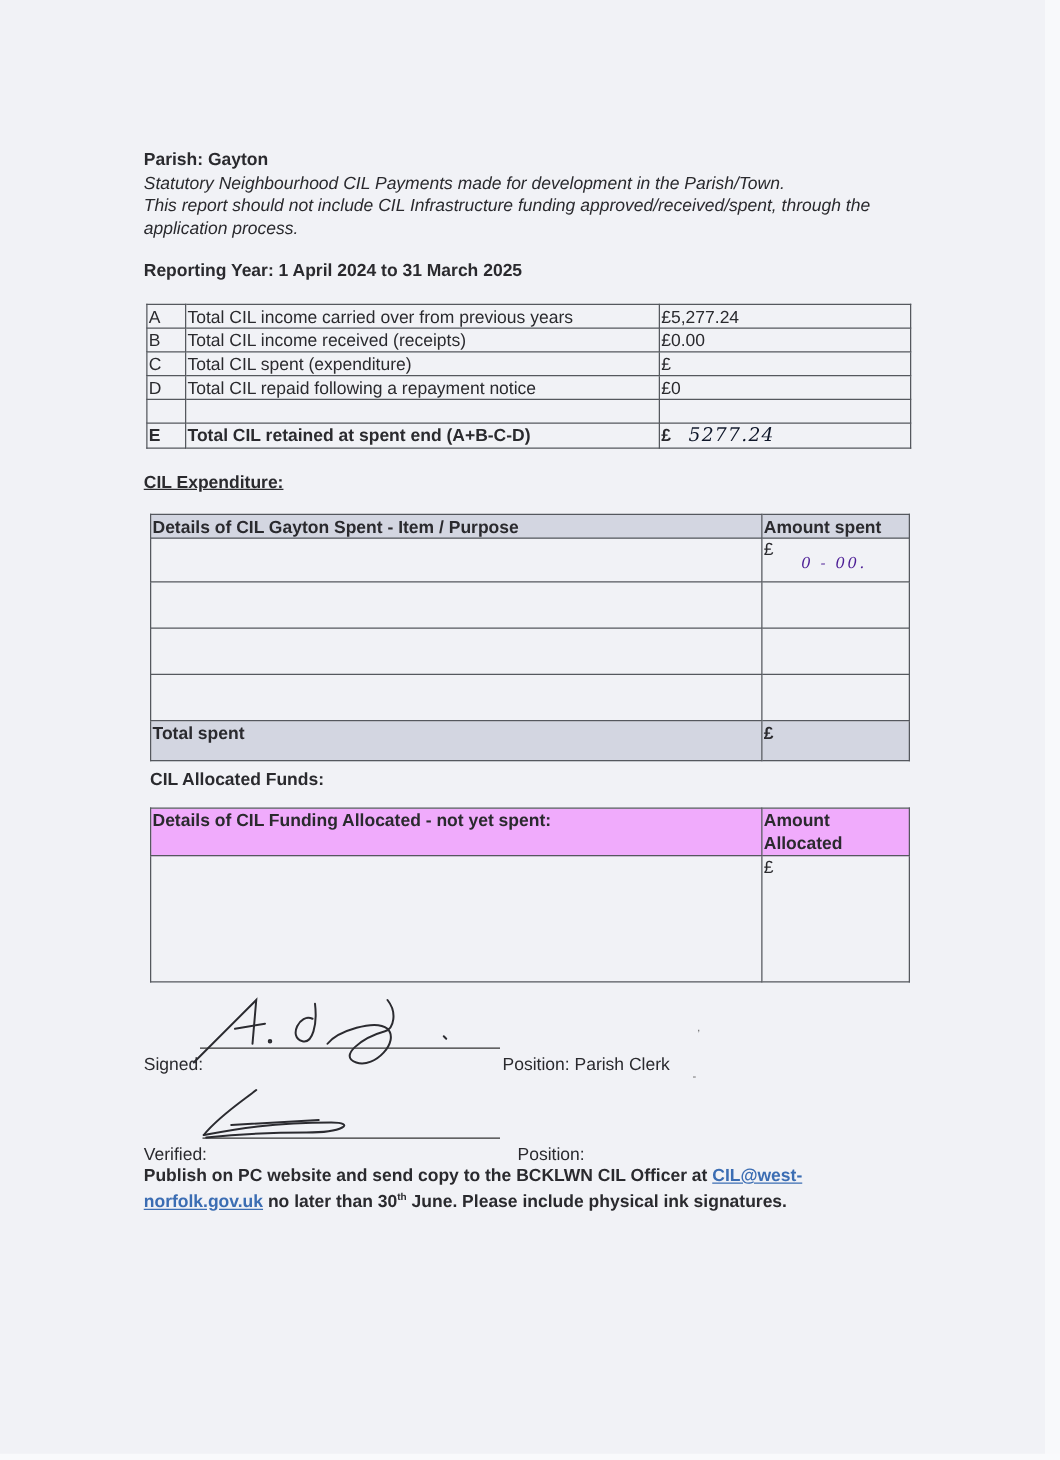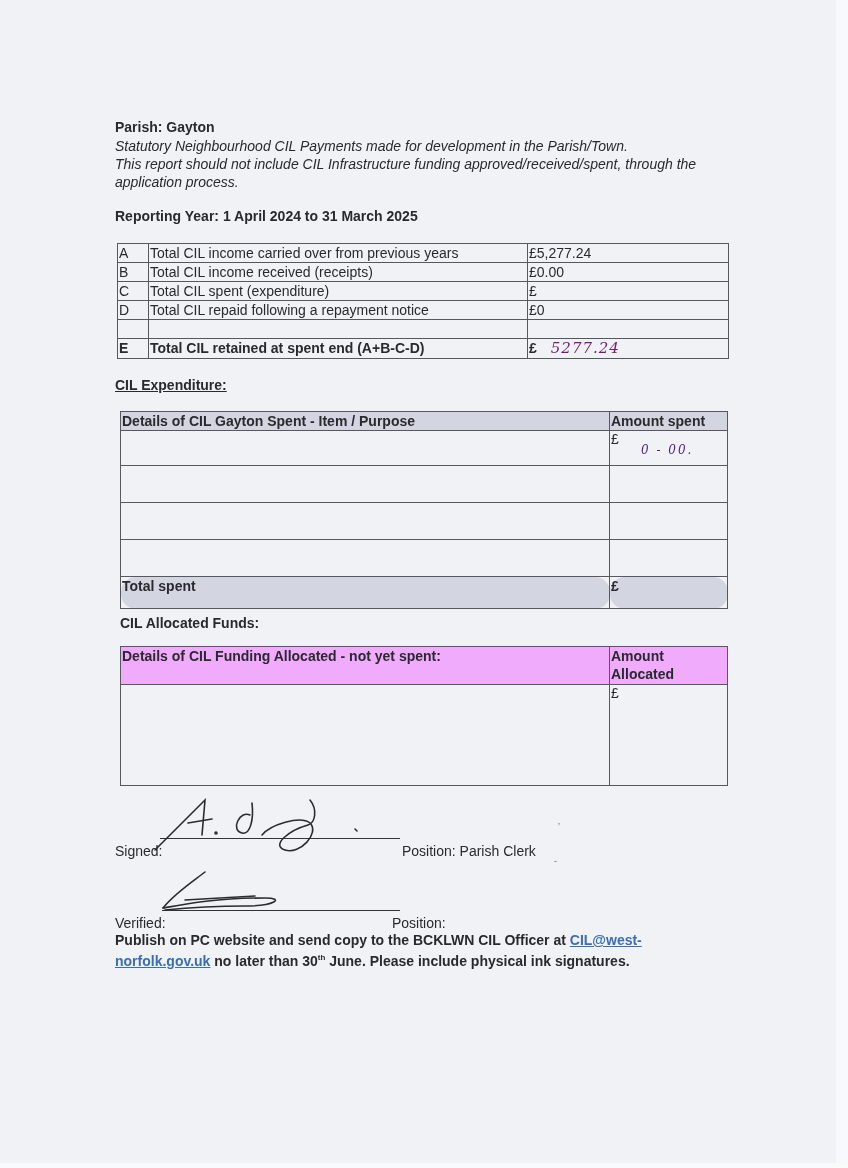--- a/index.html
+++ b/index.html
@@ -20,48 +20,48 @@
   table { border-collapse: collapse; position: absolute; font-size: 14px; }
   td, th { border: 1px solid #55585e; padding: 0 1px; vertical-align: top; text-align: left; }
 
   
   .summary { left: 117px; top: 243px; width: 612px; }
   .summary td { height: 18px; line-height: 18px; }
   .summary .c-letter { width: 28px; }
   .summary .c-desc { width: 376px; }
   .summary .spacer td { height: 18px; }
   .summary .bold td { font-weight: bold; height: 19px; }
-  .hand { font-family: "DejaVu Serif", serif; font-style: italic; font-weight: normal; color: #701a75; letter-spacing: 1px; margin-left: 14px; font-size: 15px; }
+  .hand { font-family: "DejaVu Serif", serif; font-style: italic; font-weight: normal; color: #0f172a; letter-spacing: 1px; margin-left: 14px; font-size: 15px; }
 
   .section { font-weight: bold; font-size: 14px; }
   .exp-label { left: 115px; top: 377px; text-decoration: underline; }
   .alloc-label { left: 120px; top: 615px; }
 
   
   .exp { left: 120px; top: 411px; width: 608px; }
   .exp .c-desc { width: 486px; }
   .exp .hdr td { background: #d3d6e1; font-weight: bold; height: 18px; line-height: 18px; }
   .exp .row td { height: 36px; }
   .exp .row1 td { height: 34px; }
-  .exp .total td { background: #d3d6e1; font-weight: bold; height: 31px; line-height: 18px; border-radius: 15px; }
+  .exp .total td { background: #d3d6e1; font-weight: bold; height: 31px; line-height: 18px; }
   .hand-small { font-family: "DejaVu Serif", serif; font-style: italic; font-size: 12px; color: #4c1d95; display: block; margin-left: 30px; margin-top: -4px; letter-spacing: 2px; }
 
   
   .alloc { left: 120px; top: 646px; width: 608px; }
   .alloc .c-desc { width: 486px; }
   .alloc .hdr td { background: #f0abfc; font-weight: bold; height: 37px; line-height: 18px; }
   .alloc .body td { height: 100px; }
 
   .sig-label { font-size: 14px; margin-top: 19px; }
   .signed-label { left: 115px; top: 824px; }
   .signed-line { left: 160px; top: 838px; width: 240px; border-bottom: 1.5px solid #333; }
   .signed-pos { left: 402px; top: 824px; }
   .verified-label { left: 115px; top: 896px; }
   .verified-line { left: 162px; top: 910px; width: 238px; border-bottom: 1.5px solid #333; }
-  .verified-pos { left: 392px; top: 896px; text-align: center; }
+  .verified-pos { left: 414px; top: 896px; text-align: center; }
   .signature { position: absolute; }
 
   .publish { left: 115px; top: 931px; width: 560px; font-weight: bold; font-size: 14px; line-height: 18px; }
   .publish a { color: #3b6db3; text-decoration: underline; }
   .publish sup { font-size: 8px; }
   .mark { position: absolute; font-size: 9px; color: #666; }
 </style>
 </head>
 <body>
 

